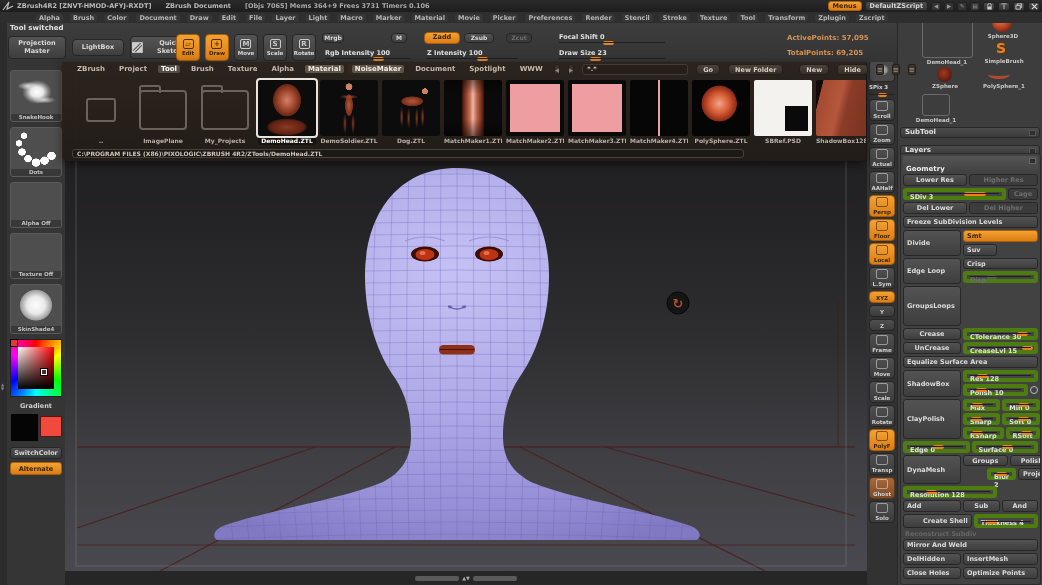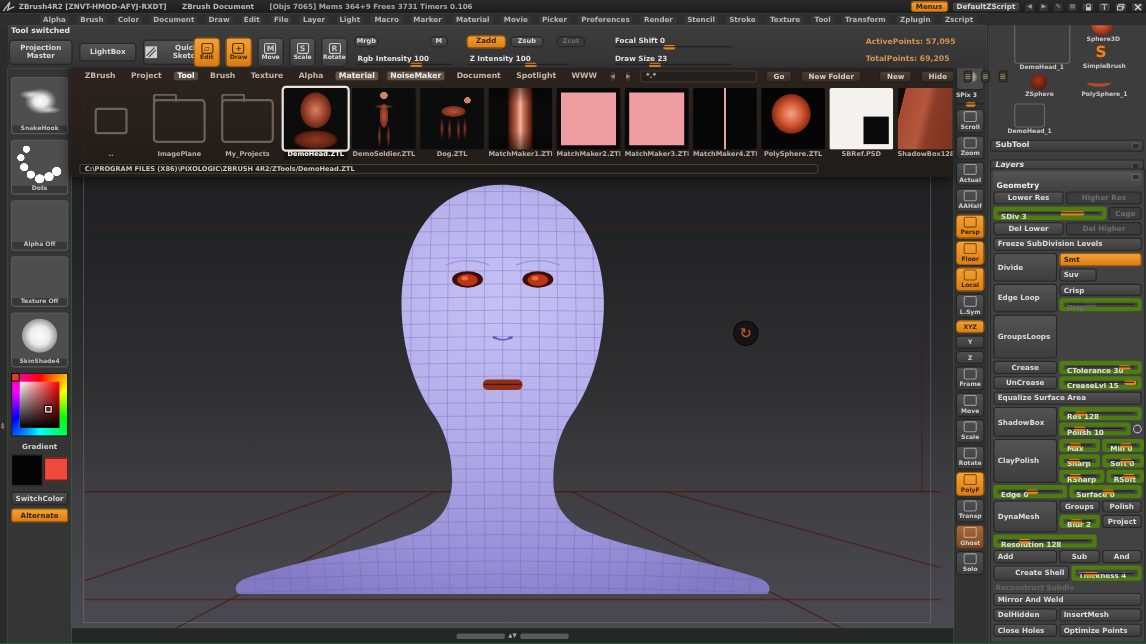--- a/index.html
+++ b/index.html
@@ -1,19 +1,19 @@
 <!DOCTYPE html>
 <html><head>
 <meta charset="utf-8">
 <style>
   * { margin:0; padding:0; box-sizing:border-box; }
   html,body { background:#1a1a1a; }
   #root {
     position:relative; width:1042px; height:585px; overflow:hidden;
-    background:#22c55e; font-family:"DejaVu Sans", sans-serif;
+    background:#a3a3a3; font-family:"DejaVu Sans", sans-serif;
     font-weight:bold; color:#cfcfcf; -webkit-font-smoothing:antialiased;
   }
   
   .titlebar { position:absolute; left:0; top:0; width:1042px; height:12px; background:linear-gradient(#2a2a2a,#1d1d1d); display:flex; align-items:center; font-size:6.5px; color:#b9b9b9; z-index:40; }
   .tb-logo { width:12px; height:10px; margin-left:2px; }
   .tb-text { margin-left:3px; white-space:nowrap; }
   .tb-doc { margin-left:14px; }
   .tb-stats { margin-left:14px; color:#a8a8a8; }
   .tb-right { position:absolute; right:2px; top:1px; display:flex; gap:3px; align-items:center; }
   .tb-btn { height:10px; padding:0 4px; border-radius:3px; background:linear-gradient(#4c4c4c,#383838); border:1px solid #222; color:#d6d6d6; font-size:6.5px; line-height:8px; }
@@ -500,21 +500,21 @@
     <div class="tp-s" style="left:98px;top:28px;">S</div>
     <div class="tp-lbl" style="left:78px;top:46px;width:56px;">SimpleBrush</div>
     <div class="tp-zsphere" style="left:39px;top:55px;width:15px;height:15px;"></div>
     <div class="tp-lbl" style="left:22px;top:71px;width:50px;">ZSphere</div>
     <div class="tp-poly" style="left:90px;top:58px;"></div>
     <div class="tp-lbl" style="left:78px;top:71px;width:56px;">PolySphere_1</div>
     <div class="tp-thumb" style="left:24px;top:82px;width:28px;height:22px;"></div>
     <div class="tp-lbl" style="left:10px;top:105px;width:56px;">DemoHead_1</div>
 
     <div class="sec-hdr" style="top:115px;"><span>SubTool</span><span class="sq"></span></div>
-    <div class="sec-hdr" style="top:133px;font-style:italic;"><span>Layers</span><span class="sq"></span></div>
+    <div class="sec-hdr" style="top:133px;"><span>Layers</span><span class="sq"></span></div>
 
     <div class="geo">
       <div class="g-hdr"><span>Geometry</span><span class="sq"></span></div>
       <div class="g-row">
         <div class="pb c" style="flex:0 0 64px;">Lower Res</div>
         <div class="pb c dis" style="flex:1;">Higher Res</div>
       </div>
       <div class="g-row">
         <div class="zsl g" style="flex:1;--h:60%;"><span>SDiv 3</span><i style="width:22px;"></i></div>
         <div class="pb c dis" style="flex:0 0 30px;">Cage</div>
@@ -588,21 +588,21 @@
         <div class="zsl g" style="flex:1;--h:45%;"><span>Surface 0</span><i></i></div>
       </div>
       <div class="g-row">
         <div class="pb big" style="flex:0 0 58px;height:29px;">DynaMesh</div>
         <div class="g-col">
           <div class="g-row" style="margin:0;">
             <div class="pb c" style="flex:1;height:11px;">Groups</div>
             <div class="pb c" style="flex:1;height:11px;">Polish</div>
           </div>
           <div class="g-row" style="margin:0;">
-            <div class="zsl g" style="flex:1;--h:22%;"><span>Blur 2</span><i></i></div>
+            <div class="zsl g" style="flex:1;margin-left:24px;--h:22%;"><span>Blur 2</span><i></i></div>
             <div class="pb c" style="flex:0 0 36px;">Project</div>
           </div>
         </div>
       </div>
       <div class="g-row">
           <div class="zsl g" style="flex:0 0 94px;--h:22%;"><span>Resolution 128</span><i></i></div>
         </div>
       <div class="g-row">
         <div class="pb" style="flex:0 0 58px;">Add</div>
         <div class="pb c" style="flex:1;">Sub</div>

